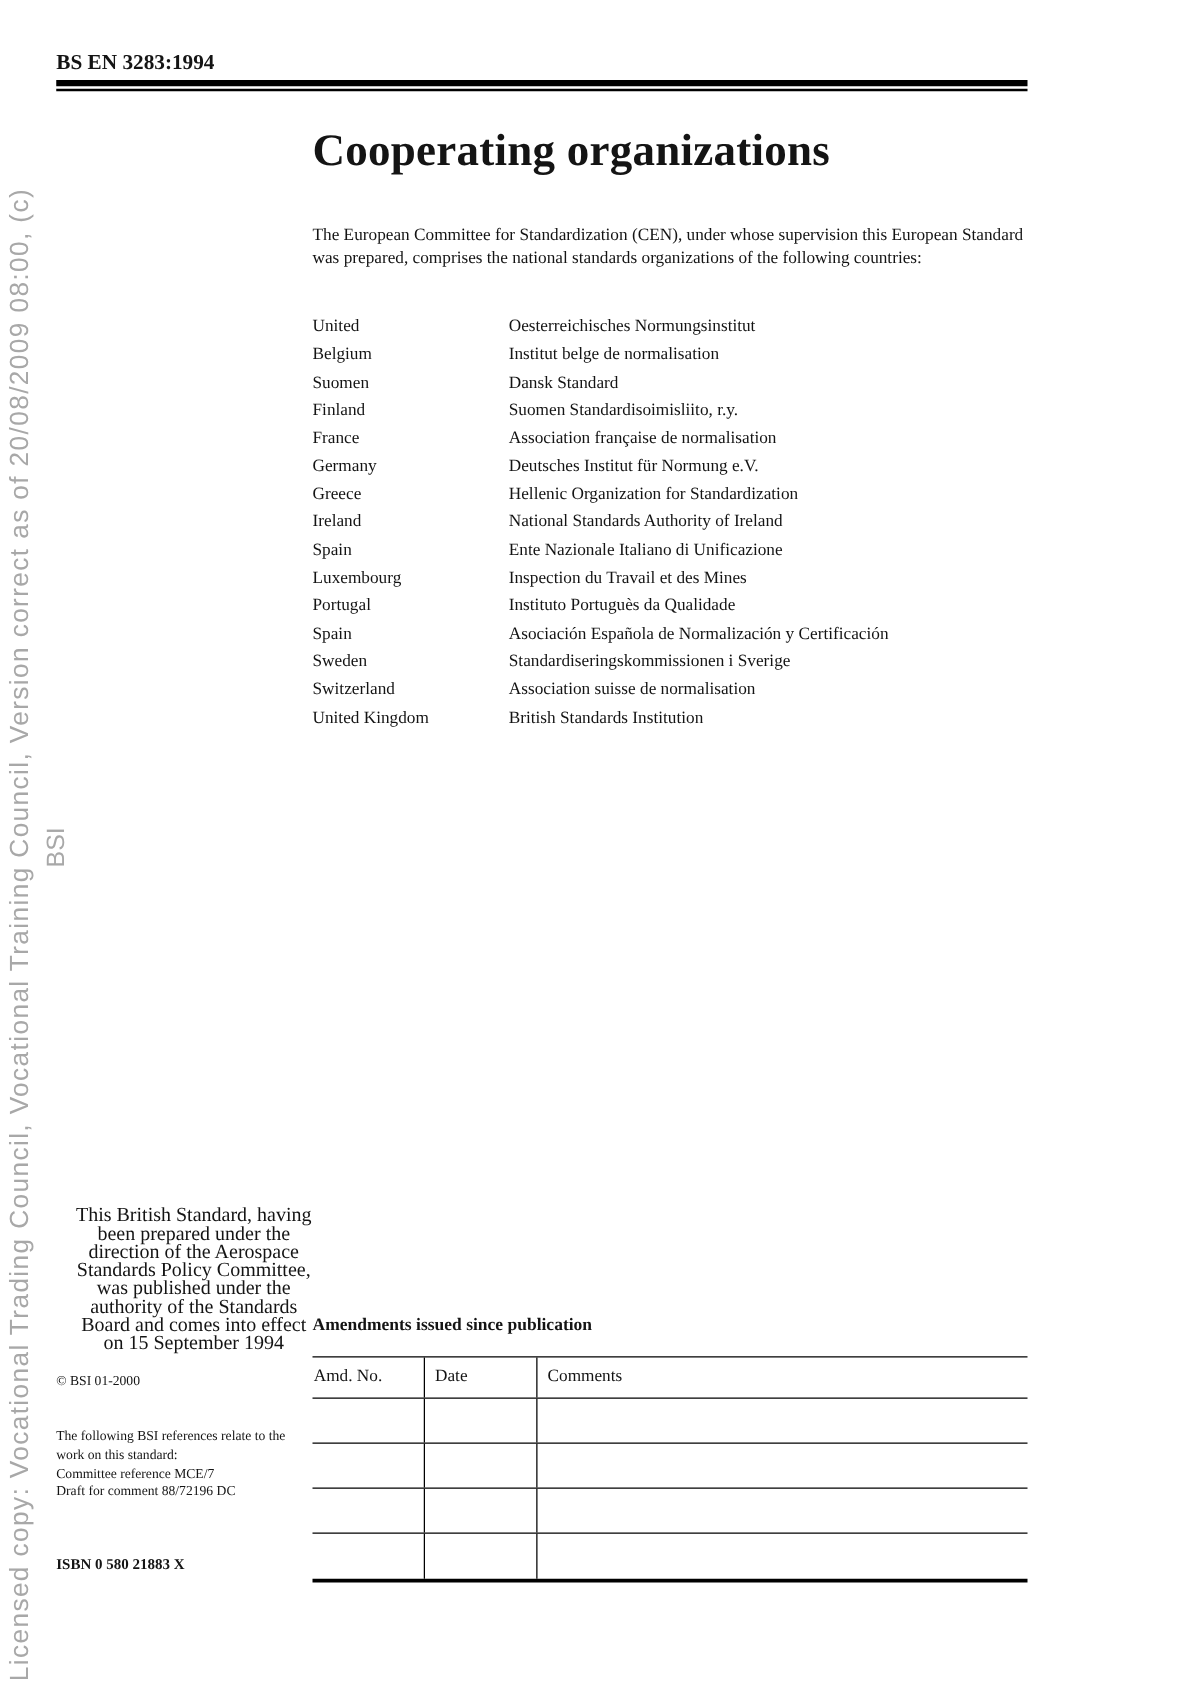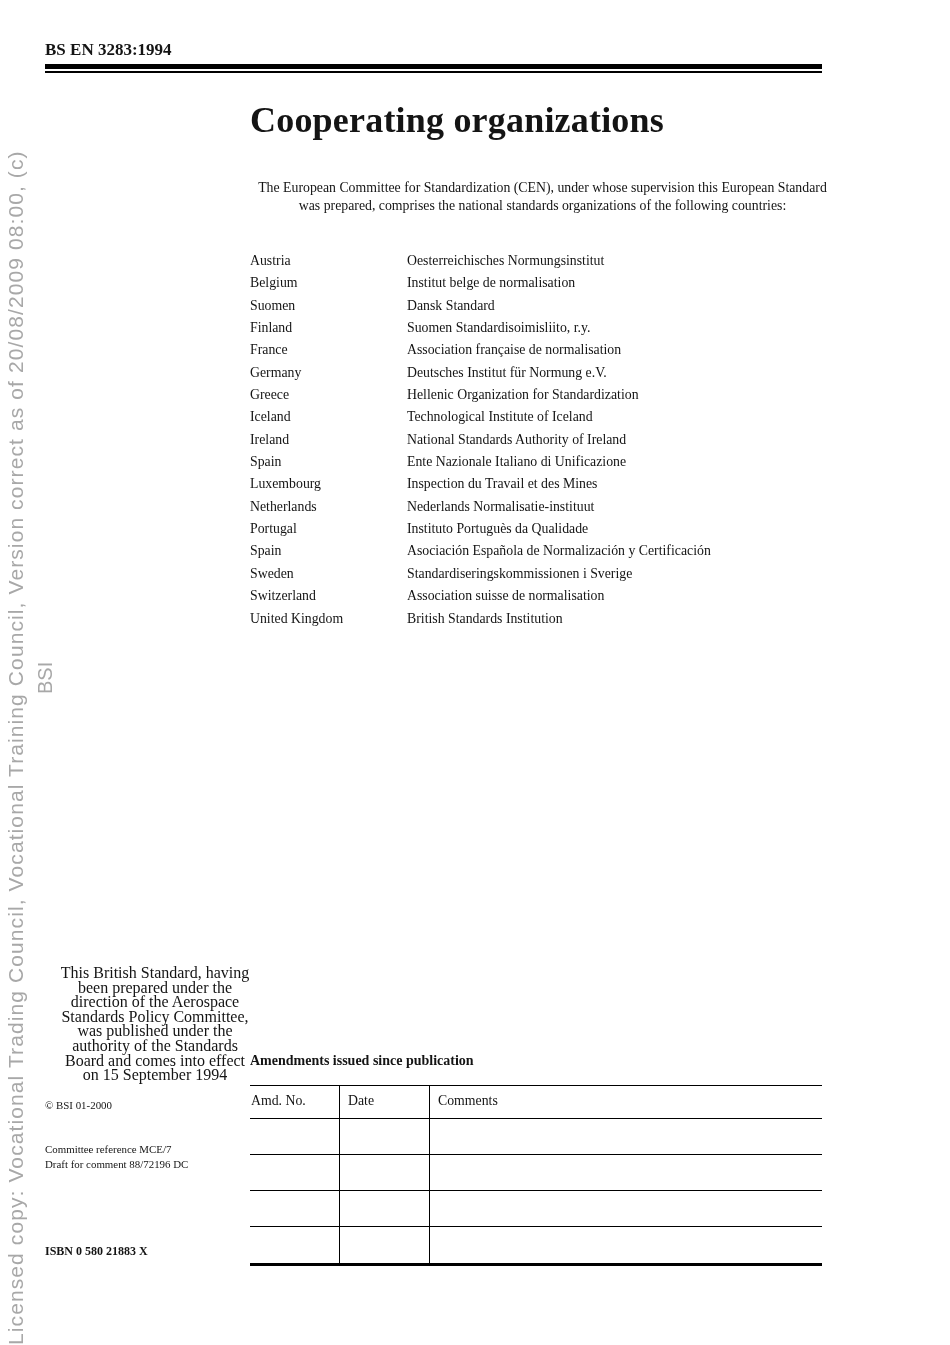--- a/index.html
+++ b/index.html
@@ -50,21 +50,21 @@
 
   .page-title {
     position:absolute; left:250px; top:99px;
     font-size:36px; font-weight:bold;
     letter-spacing:0.2px;
   }
 
   .intro {
     position:absolute; left:250px; top:179px;
     width:585px;
-    font-size:13.8px; line-height:18.4px;text-align:center;
+    font-size:13.8px; line-height:18.4px;
   }
 
   .countries {
     position:absolute; left:250px; top:250px;
     width:600px;
     font-size:13.8px;
   }
   .c-row {
     display:grid;
     grid-template-columns:157px 1fr;
@@ -122,21 +122,21 @@
 <div class="watermark-bsi">BSI</div>
 
 <div class="doc-ref">BS EN 3283:1994</div>
 <div class="top-rule"></div>
 
 <h1 class="page-title">Cooperating organizations</h1>
 <p class="intro">The European Committee for Standardization (CEN), under whose supervision this European Standard was prepared, comprises the national standards organizations of the following countries:</p>
 
 <div class="countries">
   <div class="c-row">
-    <span>Austria</span>
+    <span>United</span>
     <span>Oesterreichisches Normungsinstitut</span>
   </div>
   <div class="c-row">
     <span>Belgium</span>
     <span>Institut belge de normalisation</span>
   </div>
   <div class="c-row">
     <span>Suomen</span>
     <span>Dansk Standard</span>
   </div>
@@ -150,38 +150,30 @@
   </div>
   <div class="c-row">
     <span>Germany</span>
     <span>Deutsches Institut für Normung e.V.</span>
   </div>
   <div class="c-row">
     <span>Greece</span>
     <span>Hellenic Organization for Standardization</span>
   </div>
   <div class="c-row">
-    <span>Iceland</span>
-    <span>Technological Institute of Iceland</span>
-  </div>
-  <div class="c-row">
     <span>Ireland</span>
     <span>National Standards Authority of Ireland</span>
   </div>
   <div class="c-row">
     <span>Spain</span>
     <span>Ente Nazionale Italiano di Unificazione</span>
   </div>
   <div class="c-row">
     <span>Luxembourg</span>
     <span>Inspection du Travail et des Mines</span>
-  </div>
-  <div class="c-row">
-    <span>Netherlands</span>
-    <span>Nederlands Normalisatie-instituut</span>
   </div>
   <div class="c-row">
     <span>Portugal</span>
     <span>Instituto Portuguès da Qualidade</span>
   </div>
   <div class="c-row">
     <span>Spain</span>
     <span>Asociación Española de Normalización y Certificación</span>
   </div>
   <div class="c-row">
@@ -194,20 +186,21 @@
   </div>
   <div class="c-row">
     <span>United Kingdom</span>
     <span>British Standards Institution</span>
   </div>
 </div>
 
 <p class="side-note">This British Standard, having been prepared under the direction of the Aerospace Standards Policy Committee, was published under the authority of the Standards Board and comes into effect on 15 September 1994</p>
 <p class="side-copyright">© BSI 01-2000</p>
 <div class="side-refs">
+  <div>The following BSI references relate to the work on this standard:</div>
   <div>Committee reference MCE/7</div>
   <div>Draft for comment 88/72196 DC</div>
 </div>
 <div class="side-isbn">ISBN 0 580 21883 X</div>
 
 <div class="amd-heading">Amendments issued since publication</div>
 <div class="amd-table">
   <div class="amd-row amd-header">
     <div class="amd-cell col1">Amd. No.</div>
     <div class="amd-cell col2">Date</div>

